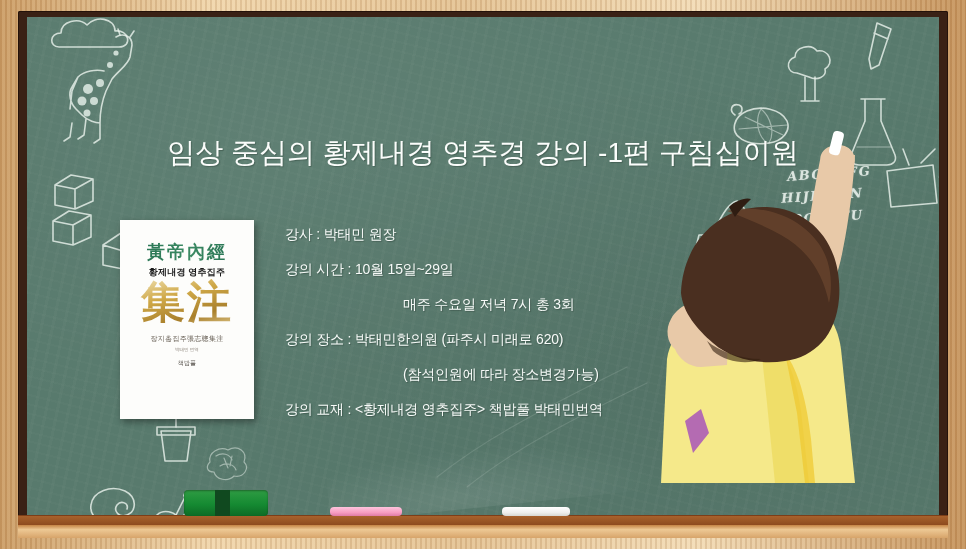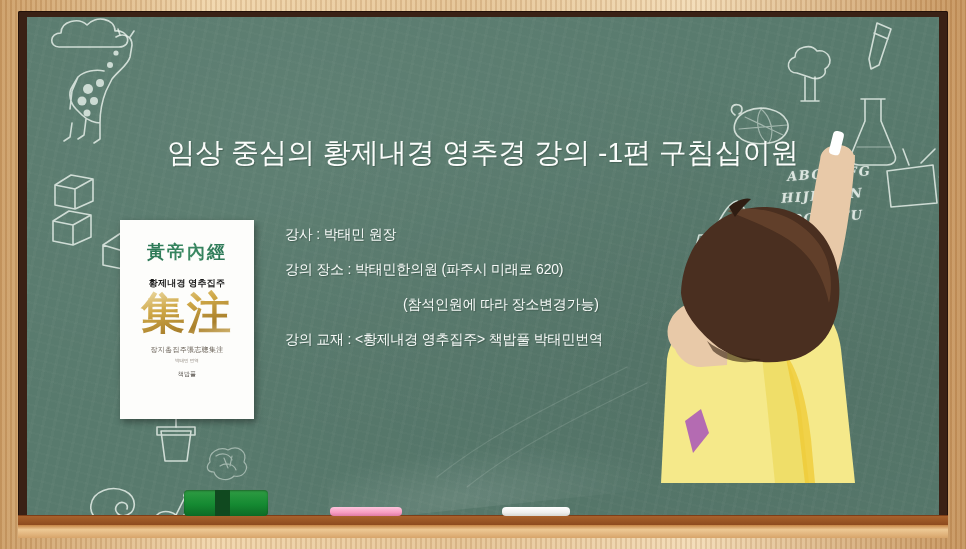--- a/index.html
+++ b/index.html
@@ -119,21 +119,21 @@
   .book-inner { position:relative; width:100%; height:100%; padding-top:20px; text-align:center; }
   .bk-han {
     font-family:"DejaVu Serif", serif;
     font-size:18px; font-weight:700; letter-spacing:2px;
     background:linear-gradient(90deg,#1f6b4d,#3c8a63,#1f6b4d);
     -webkit-background-clip:text; background-clip:text;
     color:transparent; -webkit-text-fill-color:transparent;
   }
   .bk-kor {
     font-size:9px; font-weight:700; color:#1a1a1a;
-    letter-spacing:.2px; margin-top:13px;
+    letter-spacing:.2px; margin-top:2px;
   }
   .bk-gold1, .bk-gold2 {
     font-family:"DejaVu Serif", serif;
     font-weight:700; letter-spacing:2px;
     background:linear-gradient(165deg,#f4e9c2 0%,#cfa847 38%,#a9802c 70%,#e8d39a 100%);
     -webkit-background-clip:text; background-clip:text;
     color:transparent; -webkit-text-fill-color:transparent;
   }
   .bk-gold1 { font-size:46px; line-height:48px; margin-top:6px; }
   .bk-gold2 { font-size:44px; line-height:46px; margin-top:0px; }
@@ -278,20 +278,22 @@
       <div class="abc-text" style="left:760px; top:148px;"><span>ABCDEFG</span></div>
       <div class="abc-text" style="left:754px; top:170px;"><span>HIJKLMN</span></div>
       <div class="abc-text" style="left:752px; top:192px;"><span>OPQRSTU</span></div>
       <div class="abc-text" style="left:748px; top:214px;"><span>VWXYZ</span></div>
     </div>
 
     <div class="subtitle">임상 중심의 황제내경 영추경 강의 -1편 구침십이원</div>
 
     <div class="info">
       <div>강사 : 박태민 원장</div>
+      <div>강의 시간 : 10월 15일~29일</div>
+      <div class="indent">매주 수요일 저녁 7시 총 3회</div>
       <div>강의 장소 : 박태민한의원 (파주시 미래로 620)</div>
       <div class="indent">(참석인원에 따라 장소변경가능)</div>
       <div>강의 교재 : &lt;황제내경 영추집주&gt; 책밥풀 박태민번역</div>
     </div>
 
     <div class="book">
       <div class="book-inner">
         <div class="bk-han">黃帝內經</div>
         <div class="bk-kor">황제내경 영추집주</div>
         <div class="bk-gold2">集注</div>

